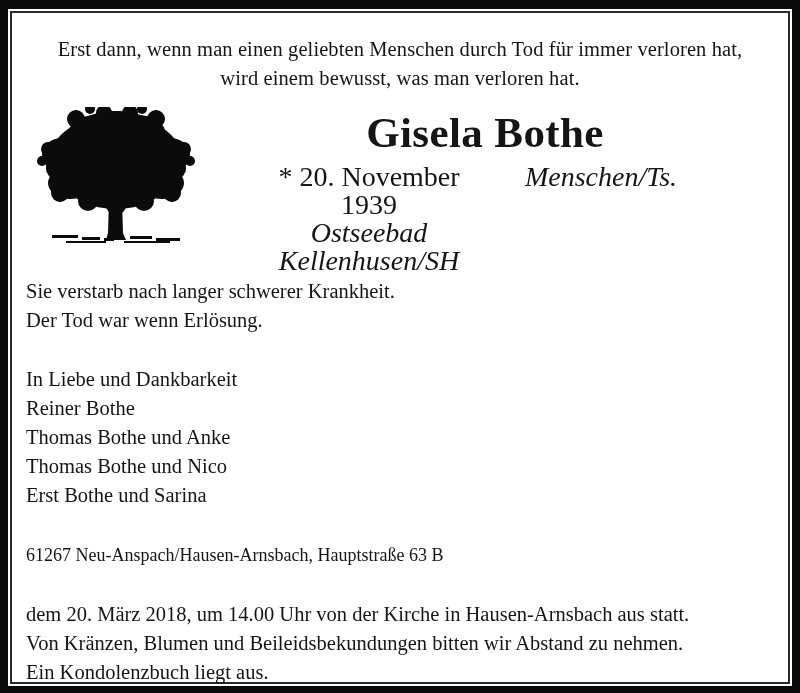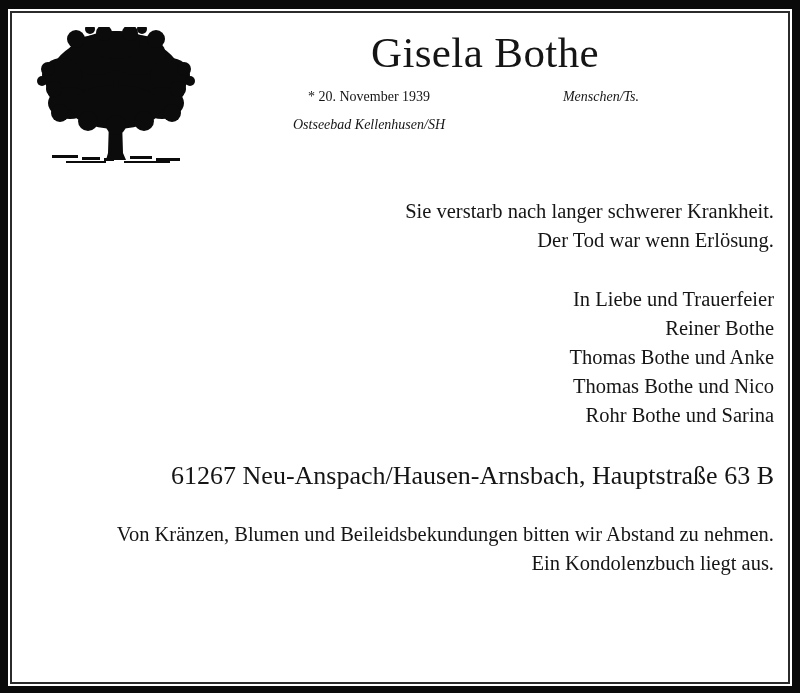--- a/index.html
+++ b/index.html
@@ -72,67 +72,71 @@
 
   .hero-text {
     position: absolute;
     left: 170px;
     right: 0;
     top: 0;
     text-align: center;
   }
   .deceased-name {
     font-size: 43px;
-    font-weight: normal;
+    font-weight: bold;
     line-height: 52px;
     letter-spacing: 0.4px;
     white-space: nowrap;
   }
   .maiden-name {
     font-size: 19px;
     line-height: 26px;
     margin-top: -1px;
   }
 
   .dates-row {
     display: flex;
     justify-content: center;
     margin-top: 4px;
   }
   .date-col {
     width: 232px;
     text-align: center;
-    font-size: 14px;
+    font-size: 28px;
     line-height: 28px;
   }
   .date-col .place { display: block; font-style: italic; }
 
   
   .body-block {
-    text-align: right;
+    text-align: left;
     font-size: 20.5px;
     line-height: 29px;
   }
   .body-block .line { display: block; white-space: nowrap; }
 
   .illness { margin-top: 18px; }
   .gratitude { margin-top: 30px; }
   .survivors { margin-top: 0; font-family: Liberation Serif, serif; }
-  .address { margin-top: 31px; font-size: 26px; }
+  .address { margin-top: 31px; font-size: 18px; }
   .service { margin-top: 30px; }
 
   [data-bind]:empty { min-height: 0; }
 </style>
 </head>
 <body>
 
 <div class="notice-frame">
  <div class="notice-inner">
   <div class="notice-rule">
 
+    <div class="epigraph">
+      <span class="line" data-bind="document.epigraph.0">Erst dann, wenn man einen geliebten Menschen durch Tod für immer verloren hat,</span>
+      <span class="line" data-bind="document.epigraph.1">wird einem bewusst, was man verloren hat.</span>
+    </div>
 
     <div class="hero">
 
       <div class="tree-art">
         <svg viewBox="0 0 160 152" xmlns="http://www.w3.org/2000/svg" aria-hidden="true">
           <g fill="#0b0b0b">
 
             <path d="M74 60 L72 126 L70 133 L90 133 L87 126 L85 60 Z"></path>
             <path d="M78 70 L62 95 L66 97 L80 78 Z"></path>
             <path d="M82 68 L100 92 L96 95 L81 76 Z"></path>
@@ -197,33 +201,34 @@
       </div>
 
     </div>
 
     <div class="body-block illness">
       <span class="line" data-bind="document.illness_note.0">Sie verstarb nach langer schwerer Krankheit.</span>
       <span class="line" data-bind="document.illness_note.1">Der Tod war wenn Erlösung.</span>
     </div>
 
     <div class="body-block gratitude">
-      <span class="line" data-bind="document.gratitude_heading">In Liebe und Trauerfeier</span>
+      <span class="line" data-bind="document.gratitude_heading">In Liebe und Dankbarkeit</span>
     </div>
     <div class="body-block survivors">
       <span class="line" data-bind="document.survivors.0">Reiner Bothe</span>
       <span class="line" data-bind="document.survivors.1">Thomas Bothe und Anke</span>
       <span class="line" data-bind="document.survivors.2">Thomas Bothe und Nico</span>
-      <span class="line" data-bind="document.survivors.3">Rohr Bothe und Sarina</span>
+      <span class="line" data-bind="document.survivors.3">Erst Bothe und Sarina</span>
     </div>
 
     <div class="body-block address">
       <span class="line" data-bind="document.address">61267 Neu-Anspach/Hausen-Arnsbach, Hauptstraße 63 B</span>
     </div>
 
     <div class="body-block service">
+      <span class="line" data-bind="document.service_info.1">dem 20. März 2018, um 14.00 Uhr von der Kirche in Hausen-Arnsbach aus statt.</span>
       <span class="line" data-bind="document.service_info.2">Von Kränzen, Blumen und Beileidsbekundungen bitten wir Abstand zu nehmen.</span>
       <span class="line" data-bind="document.service_info.3">Ein Kondolenzbuch liegt aus.</span>
     </div>
 
   </div>
  </div>
 </div>
 
 </body></html>

